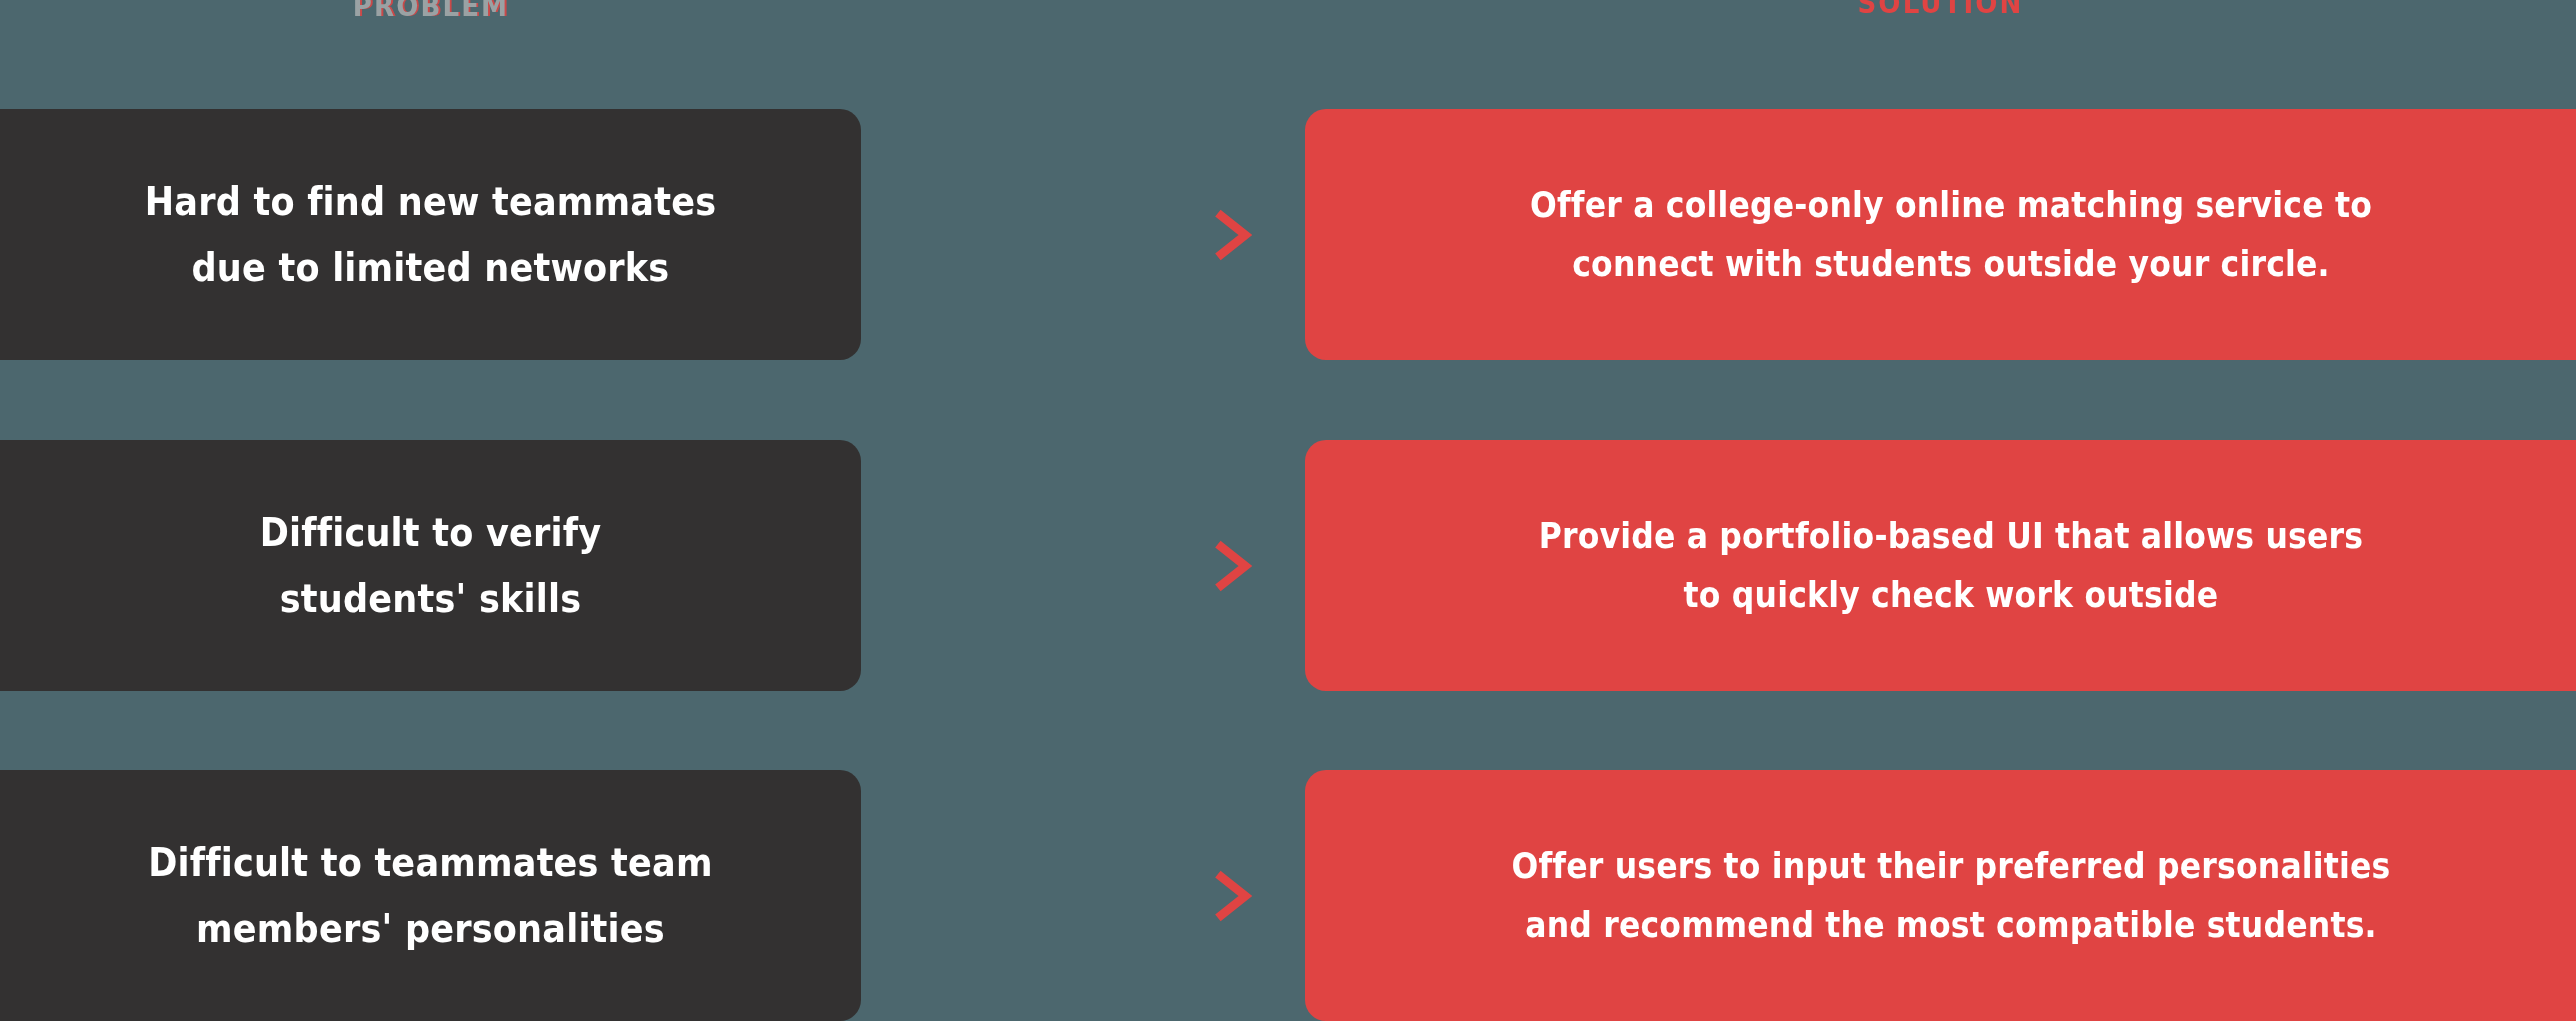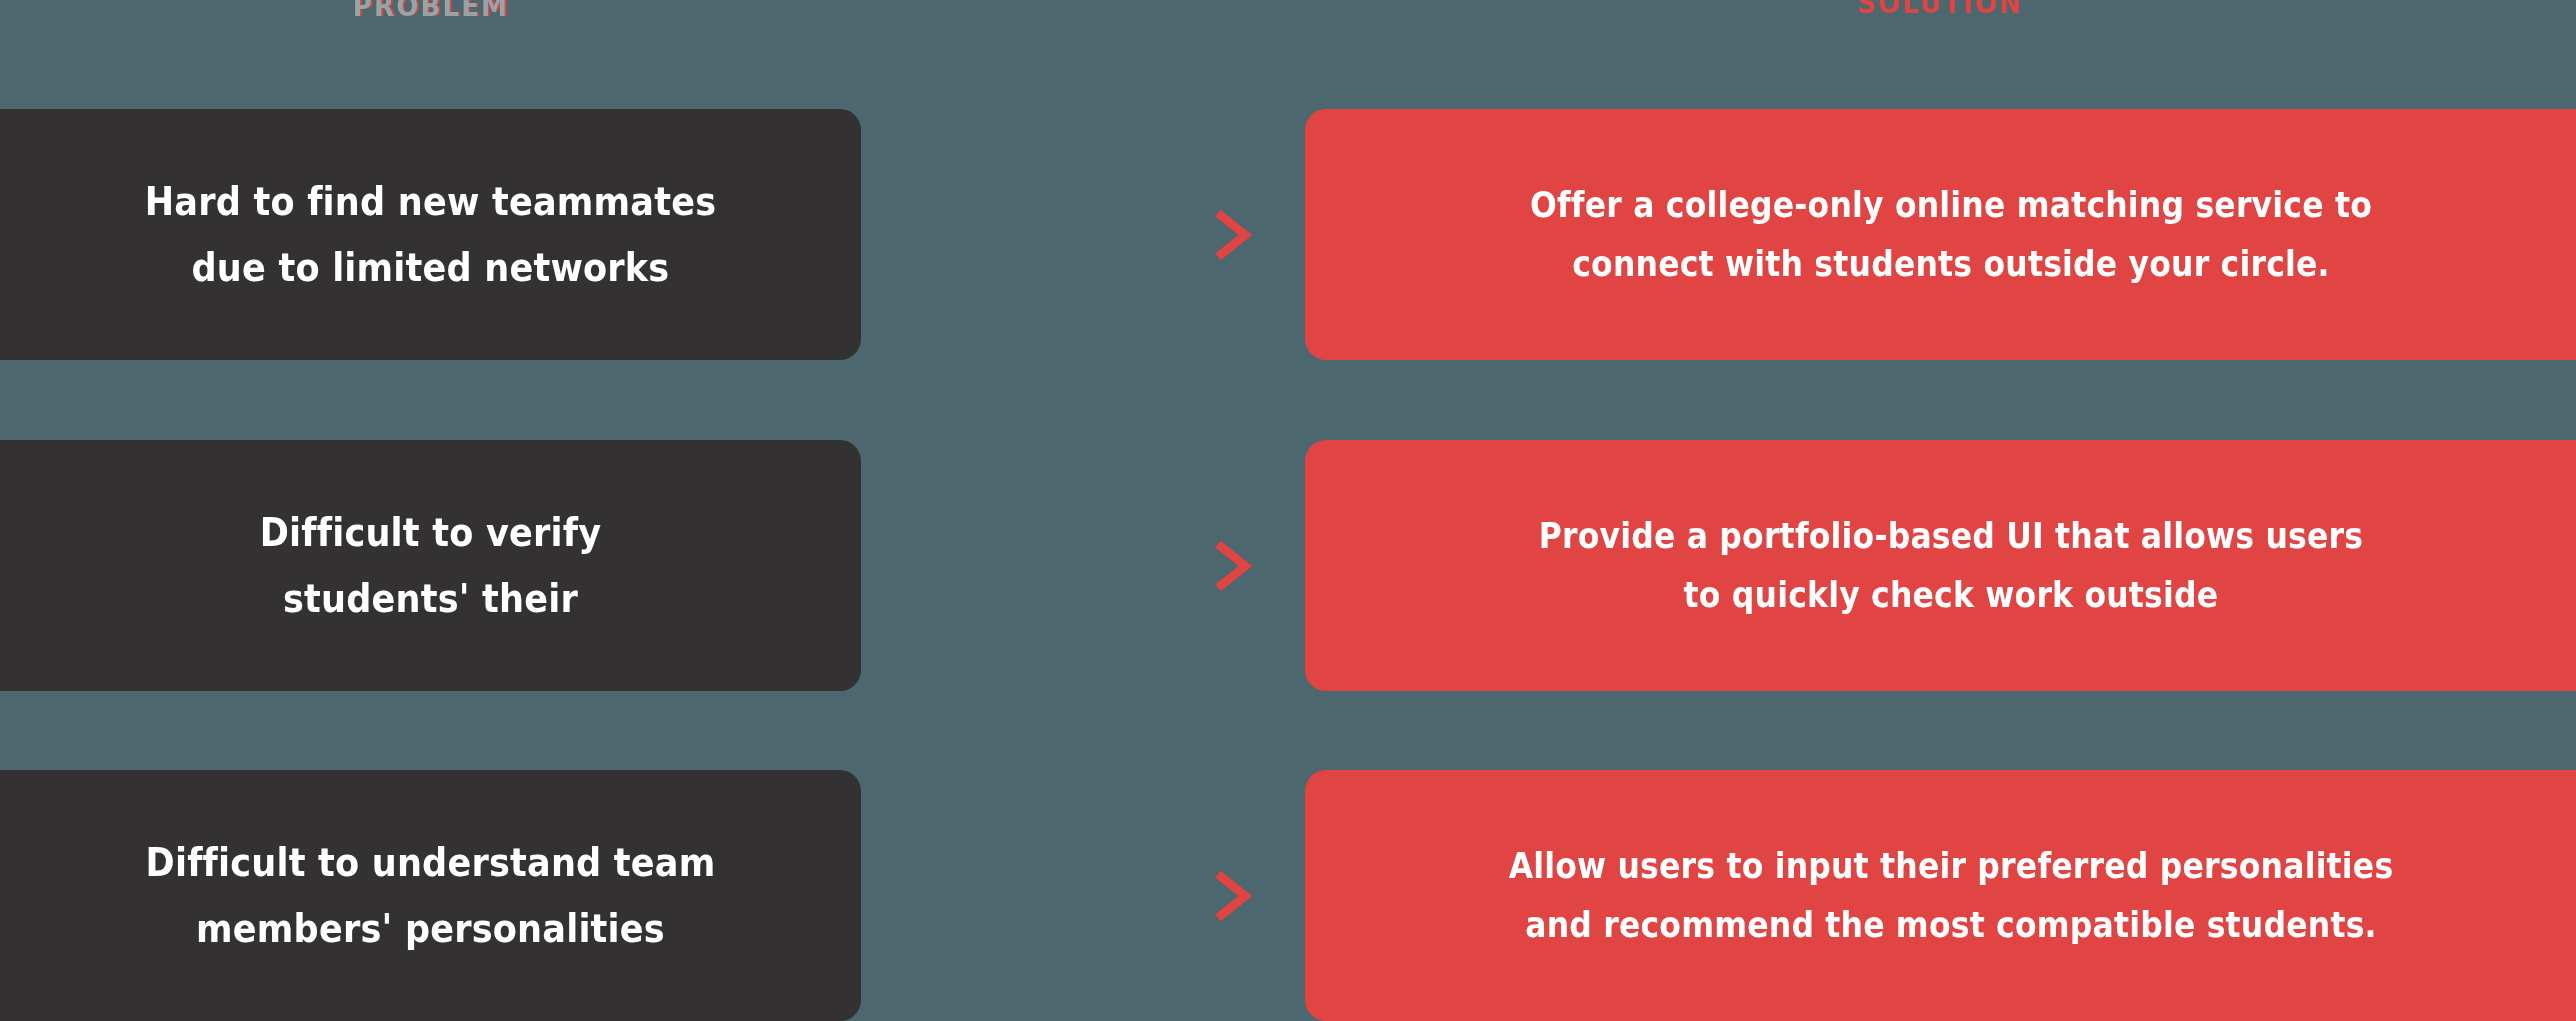--- a/index.html
+++ b/index.html
@@ -138,21 +138,21 @@
 
     <div class="card card-solution">
       <div class="card-text">Offer a college-only online matching service to
 connect with students outside your circle.</div>
     </div>
   </div>
 
   <div class="row row-2">
     <div class="card card-problem">
       <div class="card-text">Difficult to verify
-students' their</div>
+students' skills</div>
     </div>
 
     <div class="connector">
       <svg width="338" height="52" viewBox="0 0 352 54" xmlns="http://www.w3.org/2000/svg">
         <defs>
           <linearGradient id="g2" x1="0" y1="0" x2="1" y2="0">
             <stop offset="0" stop-color="#8f9ea1"></stop>
             <stop offset="0.45" stop-color="#b4807e"></stop>
             <stop offset="1" stop-color="#e04443"></stop>
           </linearGradient>
@@ -163,38 +163,38 @@
     </div>
 
     <div class="card card-solution">
       <div class="card-text">Provide a portfolio-based UI that allows users
 to quickly check work outside</div>
     </div>
   </div>
 
   <div class="row row-3">
     <div class="card card-problem">
-      <div class="card-text">Difficult to understand team
+      <div class="card-text">Difficult to teammates team
 members' personalities</div>
     </div>
 
     <div class="connector">
       <svg width="338" height="52" viewBox="0 0 352 54" xmlns="http://www.w3.org/2000/svg">
         <defs>
           <linearGradient id="g3" x1="0" y1="0" x2="1" y2="0">
             <stop offset="0" stop-color="#8f9ea1"></stop>
             <stop offset="0.45" stop-color="#b4807e"></stop>
             <stop offset="1" stop-color="#e04443"></stop>
           </linearGradient>
         </defs>
         <line x1="5" y1="27" x2="312" y2="27" stroke="url(#g3)" stroke-width="7" stroke-dasharray="13 13" stroke-linecap="butt"></line>
         <polyline points="320,7 345,27 320,47" fill="none" stroke="#e04443" stroke-width="9" stroke-linecap="square" stroke-linejoin="miter"></polyline>
       </svg>
     </div>
 
     <div class="card card-solution">
-      <div class="card-text">Allow users to input their preferred personalities
+      <div class="card-text">Offer users to input their preferred personalities
 and recommend the most compatible students.</div>
     </div>
   </div>
 
 </div>
 
 
 </body></html>

